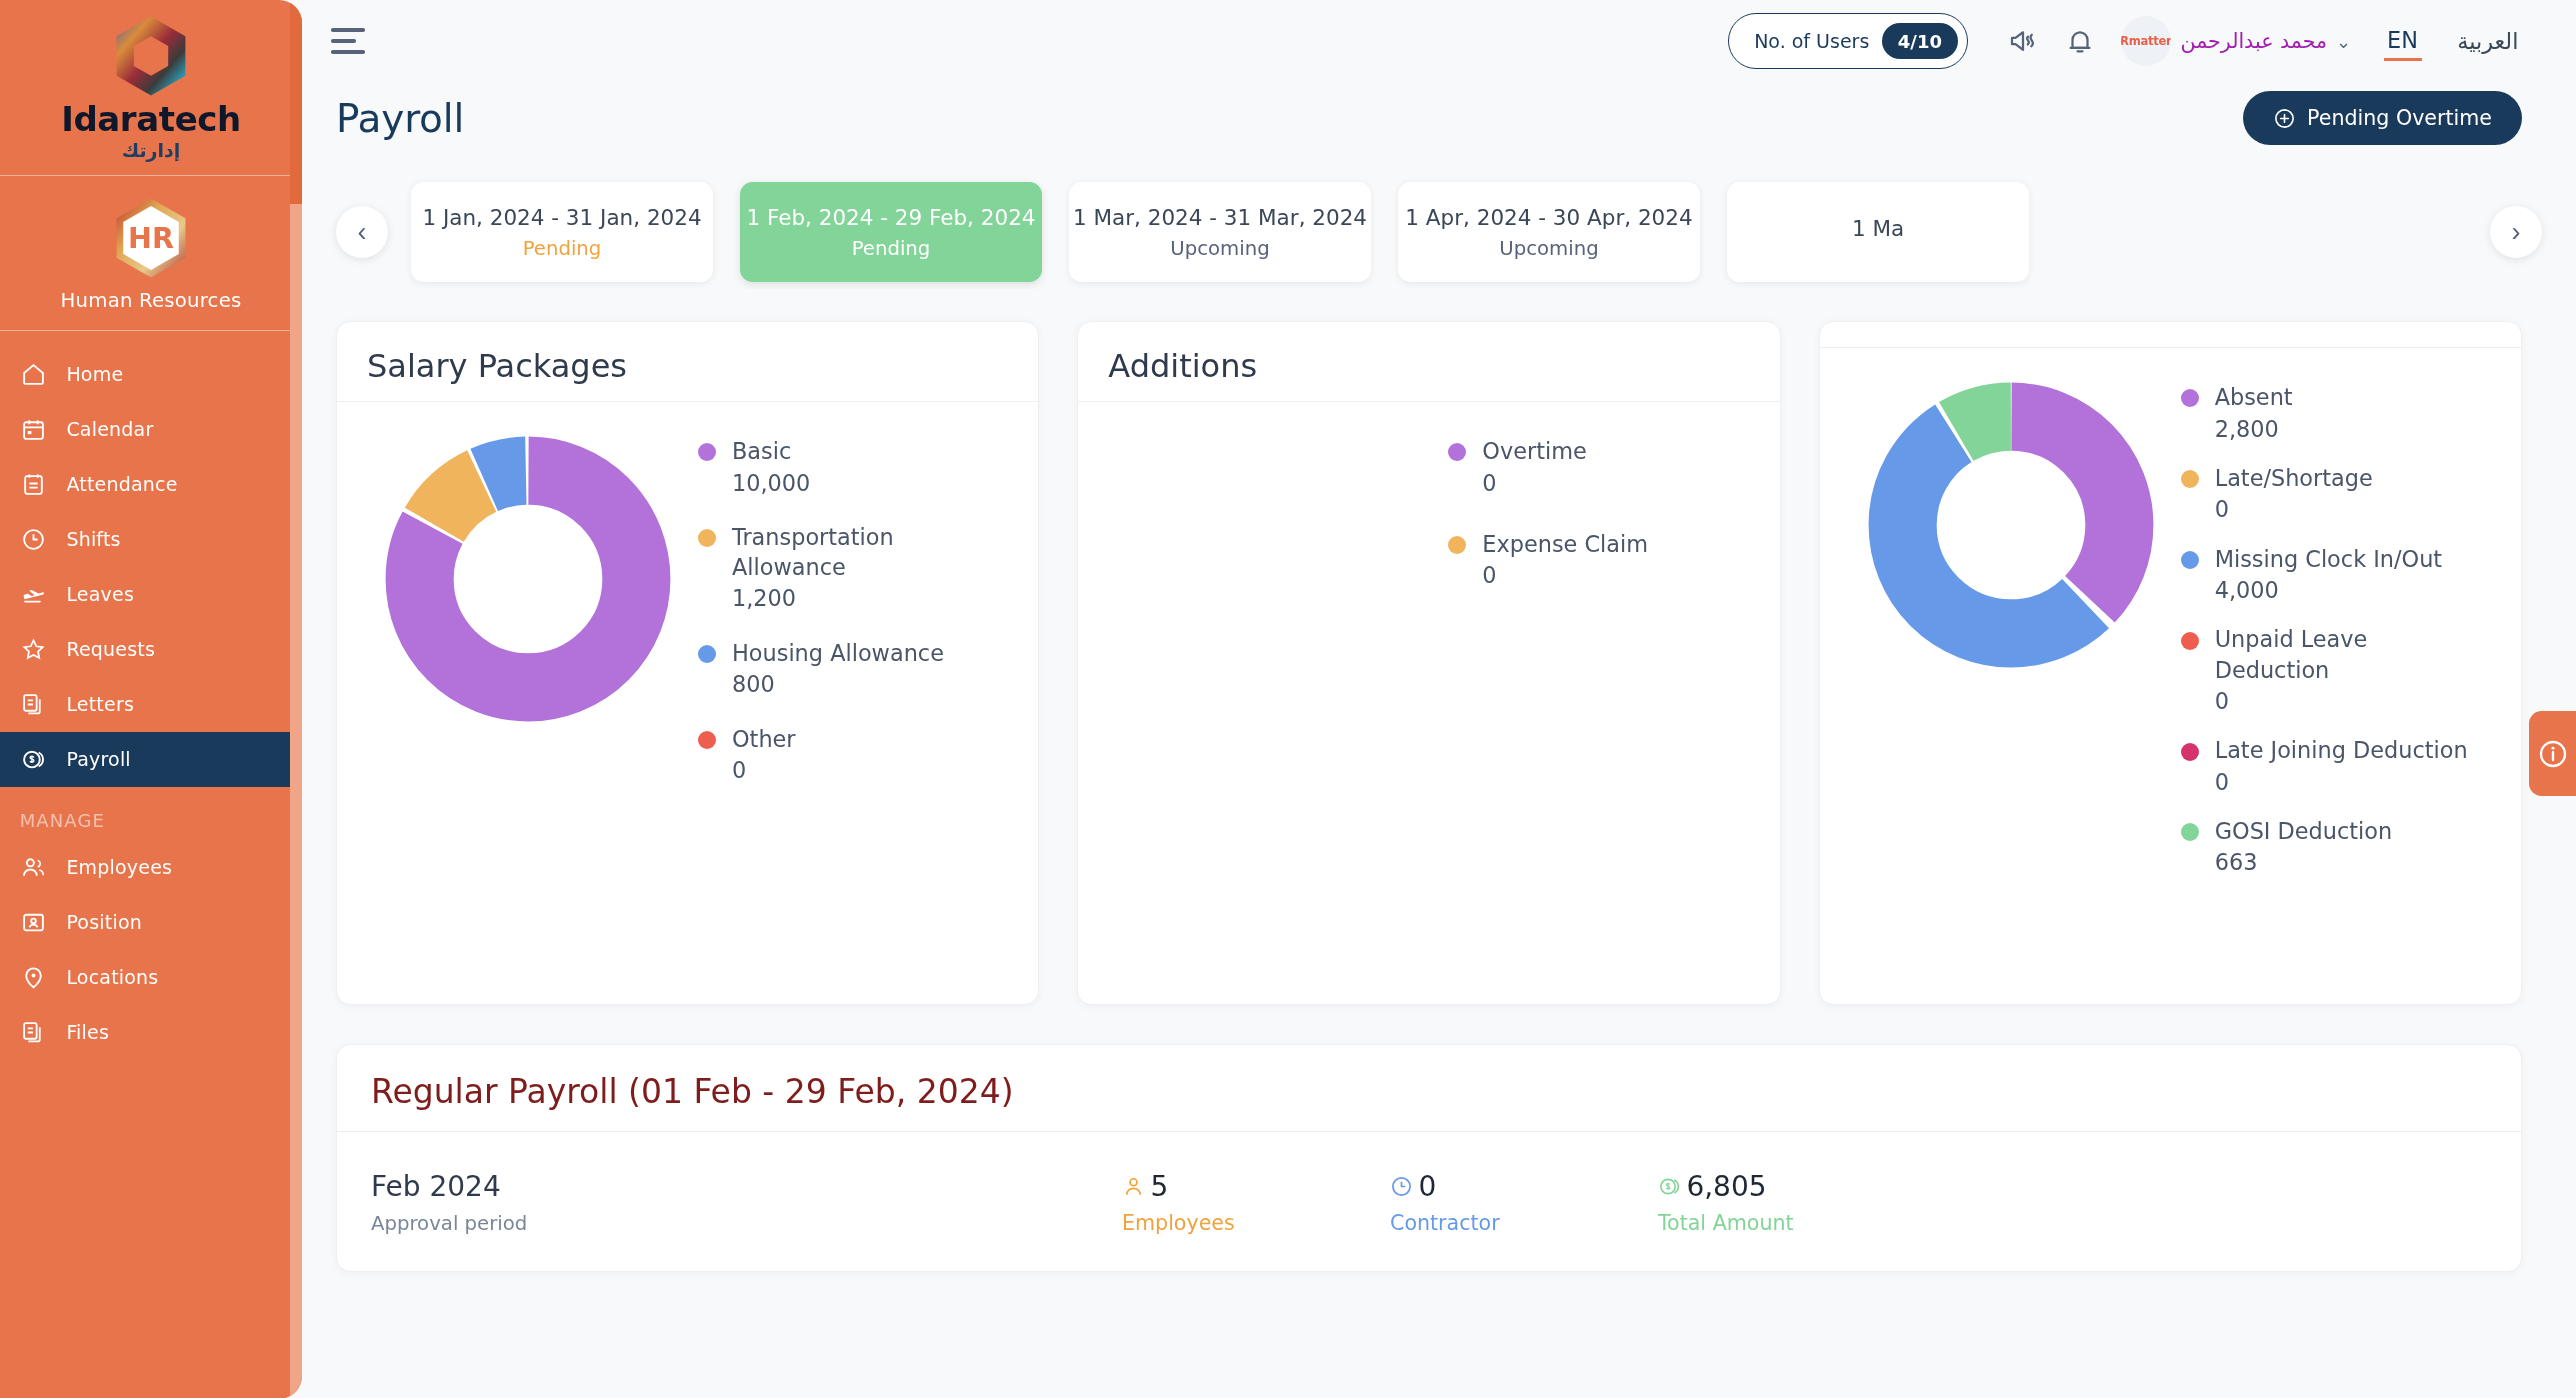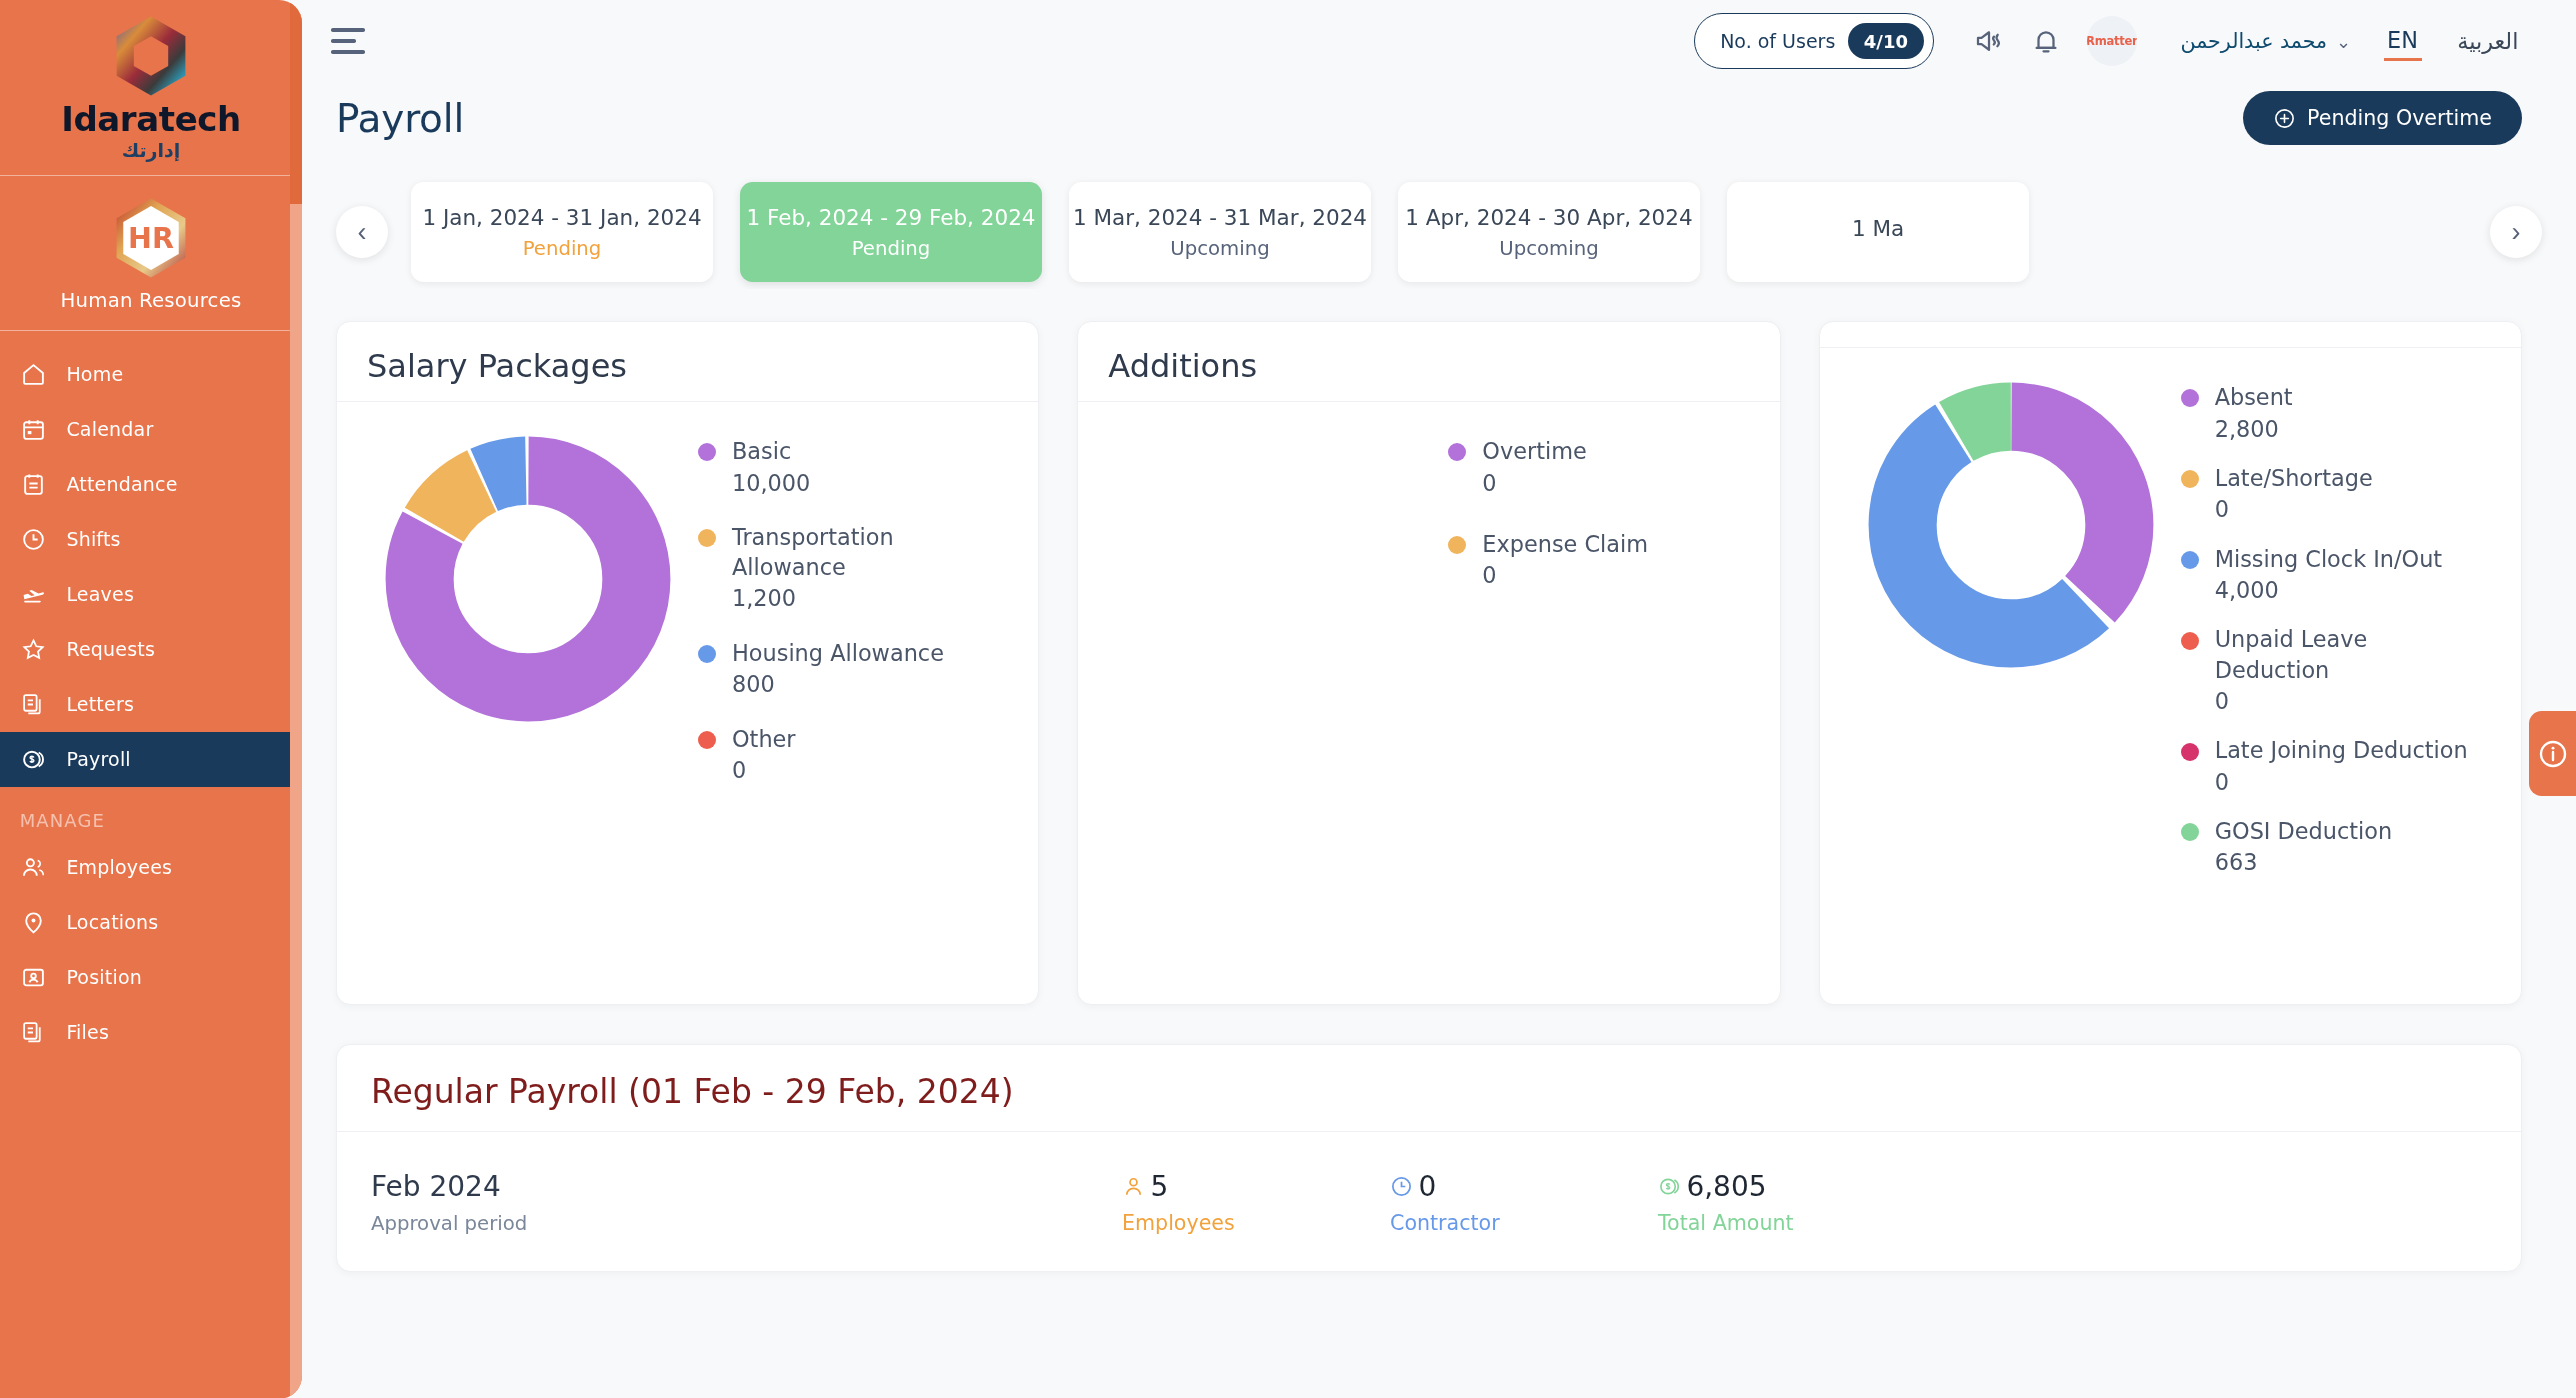--- a/index.html
+++ b/index.html
@@ -87,21 +87,21 @@
     border-radius: 27px; padding: 7.2px 16px; min-width: 66px; text-align:center;
   }
   .icon-btn { width: 57px; height:57px; display:flex; align-items:center; justify-content:center; cursor:pointer; }
   .icon-btn svg { width: 30px; height: 30px; }
   .user-chip { display:flex; align-items:center; gap: 9px; cursor:pointer; padding: 0 5.4px 0 0; margin-left: 12.5px;}
   .avatar {
     width: 50px; height: 50px; border-radius: 50%; background:#eef1f6;
     display:flex; align-items:center; justify-content:center; overflow:hidden;
   }
   .avatar-logo { font-size: 11.6px; font-weight: 800; color:#E8614A; letter-spacing:-0.3px; white-space:nowrap; }
-  .user-name { font-size: 20.6px; color:#0c4a6e; direction: rtl; margin-left: 34px; }
+  .user-name { font-size: 20.6px; color:#a21caf; direction: rtl; }
   .chev { font-size: 18px; color:#57637A; }
   .lang { font-size: 22.4px; color:#3A4758; cursor:pointer; padding: 5.4px 3.6px; margin-left: 27px;}
   .lang.active { color:#1A3A5C; border-bottom: 3.6px solid #E8744B; padding-bottom: 5.4px; }
   .lang.ar { margin-left: 32px; }
 
   .page-head { display:flex; align-items:center; padding: 9px 54px 0 34px; }
   .page-title { font-size: 39px; color:#1A3A5C; font-weight: 400; letter-spacing: -0.2px; }
   .btn-primary {
     margin-left:auto; background:#1A3A5C; color:#fff; border:none;
     border-radius: 36px; padding: 15px 30px; font-size: 20.6px; cursor:pointer;
@@ -315,36 +315,36 @@
               <path d="M2.8 20c0-3.6 2.8-6.1 6.2-6.1s6.2 2.5 6.2 6.1"></path>
               <path d="M16 5.3a3.2 3.2 0 0 1 0 6.2M17.5 14.4c2.3.6 3.9 2.6 3.9 5.1" stroke-width="1.5"></path>
             </svg>
         </span>
         <span>Employees</span>
       </div>
 
       <div class="nav-item">
         <span class="ico">
           <svg viewBox="0 0 24 24" fill="none" stroke="#fff" stroke-width="1.8">
-              <path d="M12 21.5s7-6.2 7-11.3A7 7 0 0 0 5 10.2c0 5.1 7 11.3 7 11.3z"></path>
-              <circle cx="12" cy="10" r="1.9" fill="#fff" stroke="none"></circle>
-            </svg>
-        </span>
-        <span>Locations</span>
-      </div>
-
-      <div class="nav-item">
-        <span class="ico">
-          <svg viewBox="0 0 24 24" fill="none" stroke="#fff" stroke-width="1.8">
               <rect x="3" y="4.5" width="18" height="15" rx="2"></rect>
               <circle cx="12" cy="10.5" r="2.2"></circle>
               <path d="M8 16.5c.9-1.7 2.3-2.5 4-2.5s3.1.8 4 2.5"></path>
             </svg>
         </span>
         <span>Position</span>
+      </div>
+
+      <div class="nav-item">
+        <span class="ico">
+          <svg viewBox="0 0 24 24" fill="none" stroke="#fff" stroke-width="1.8">
+              <path d="M12 21.5s7-6.2 7-11.3A7 7 0 0 0 5 10.2c0 5.1 7 11.3 7 11.3z"></path>
+              <circle cx="12" cy="10" r="1.9" fill="#fff" stroke="none"></circle>
+            </svg>
+        </span>
+        <span>Locations</span>
       </div>
 
       <div class="nav-item">
         <span class="ico">
           <svg viewBox="0 0 24 24" fill="none" stroke="#fff" stroke-width="1.7">
               <rect x="3" y="3" width="12" height="15" rx="1.6"></rect>
               <path d="M18 7v12a1.6 1.6 0 0 1-1.6 1.6H7"></path>
               <path d="M6.5 8h5M6.5 12h5"></path>
             </svg>
         </span>

